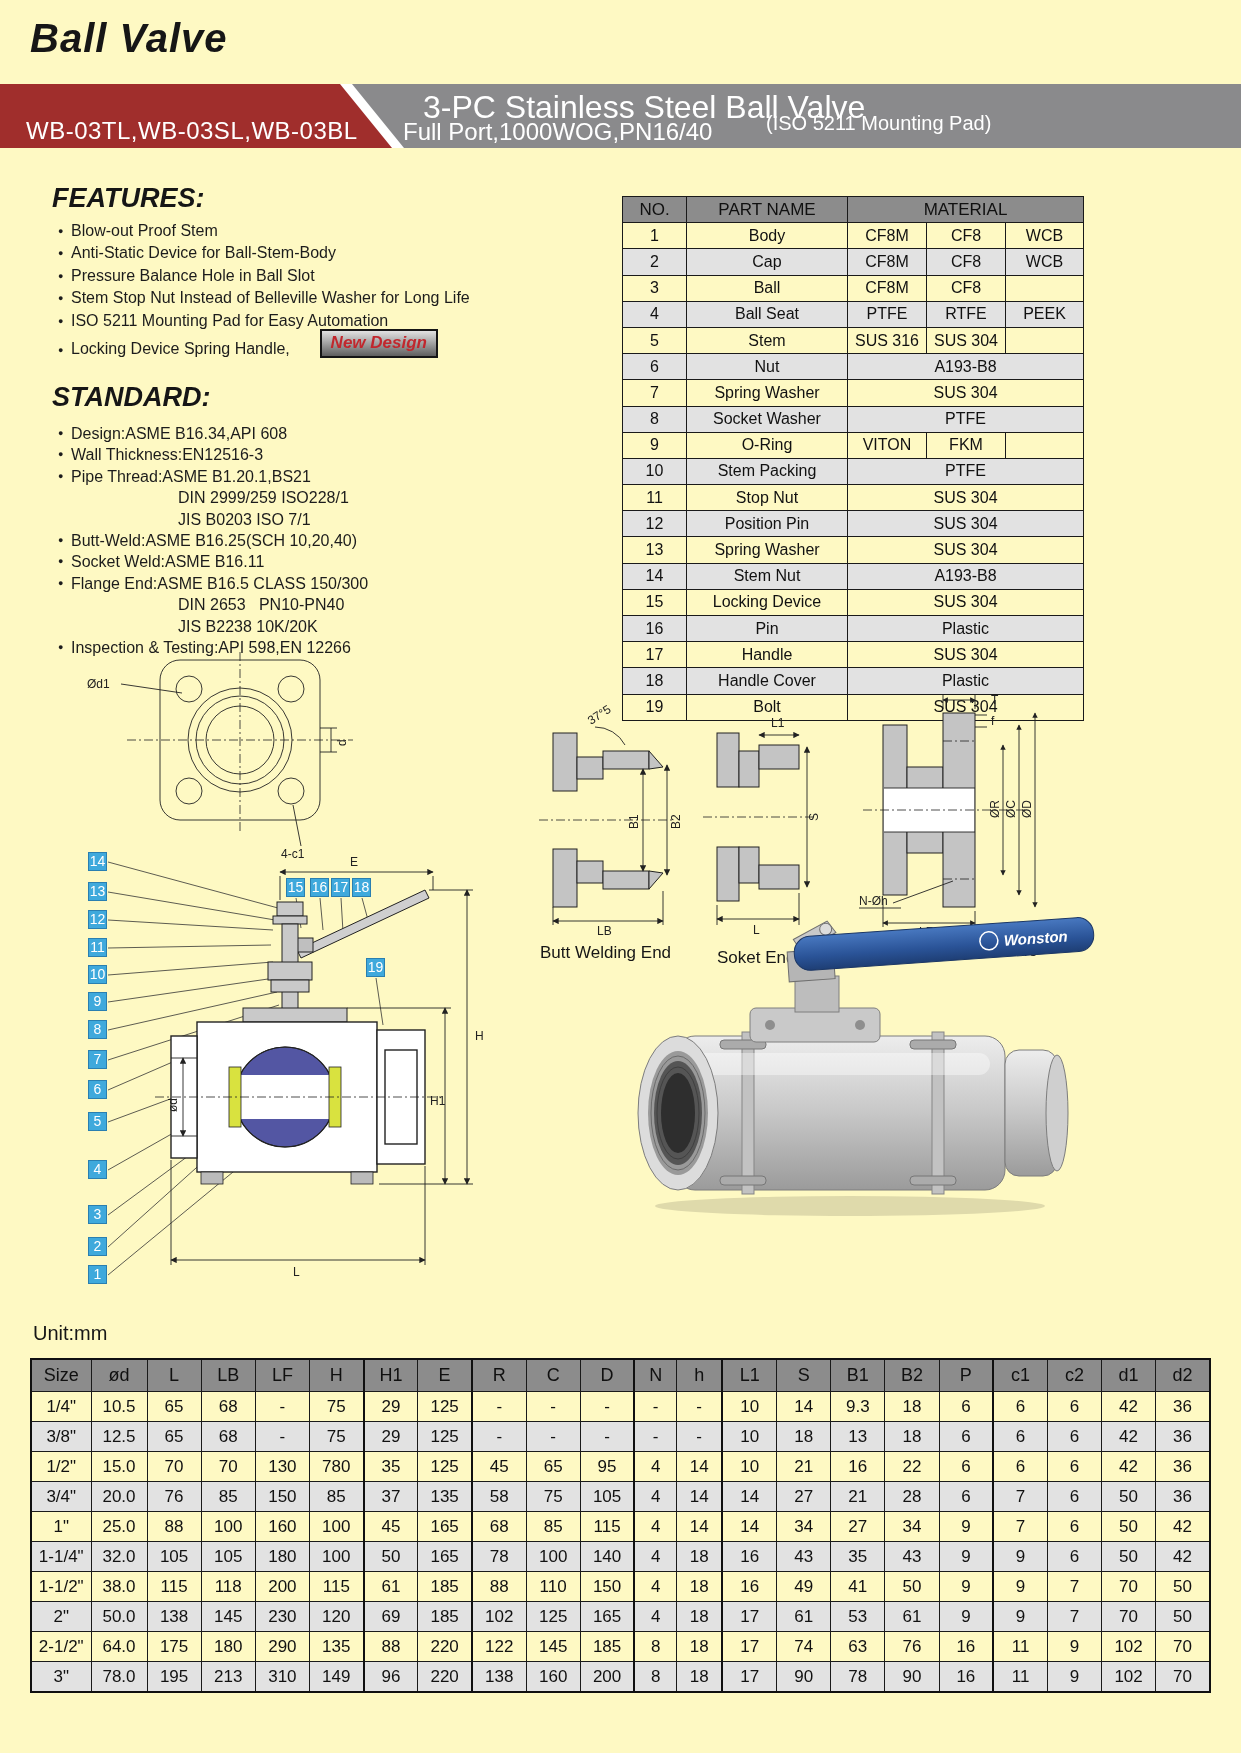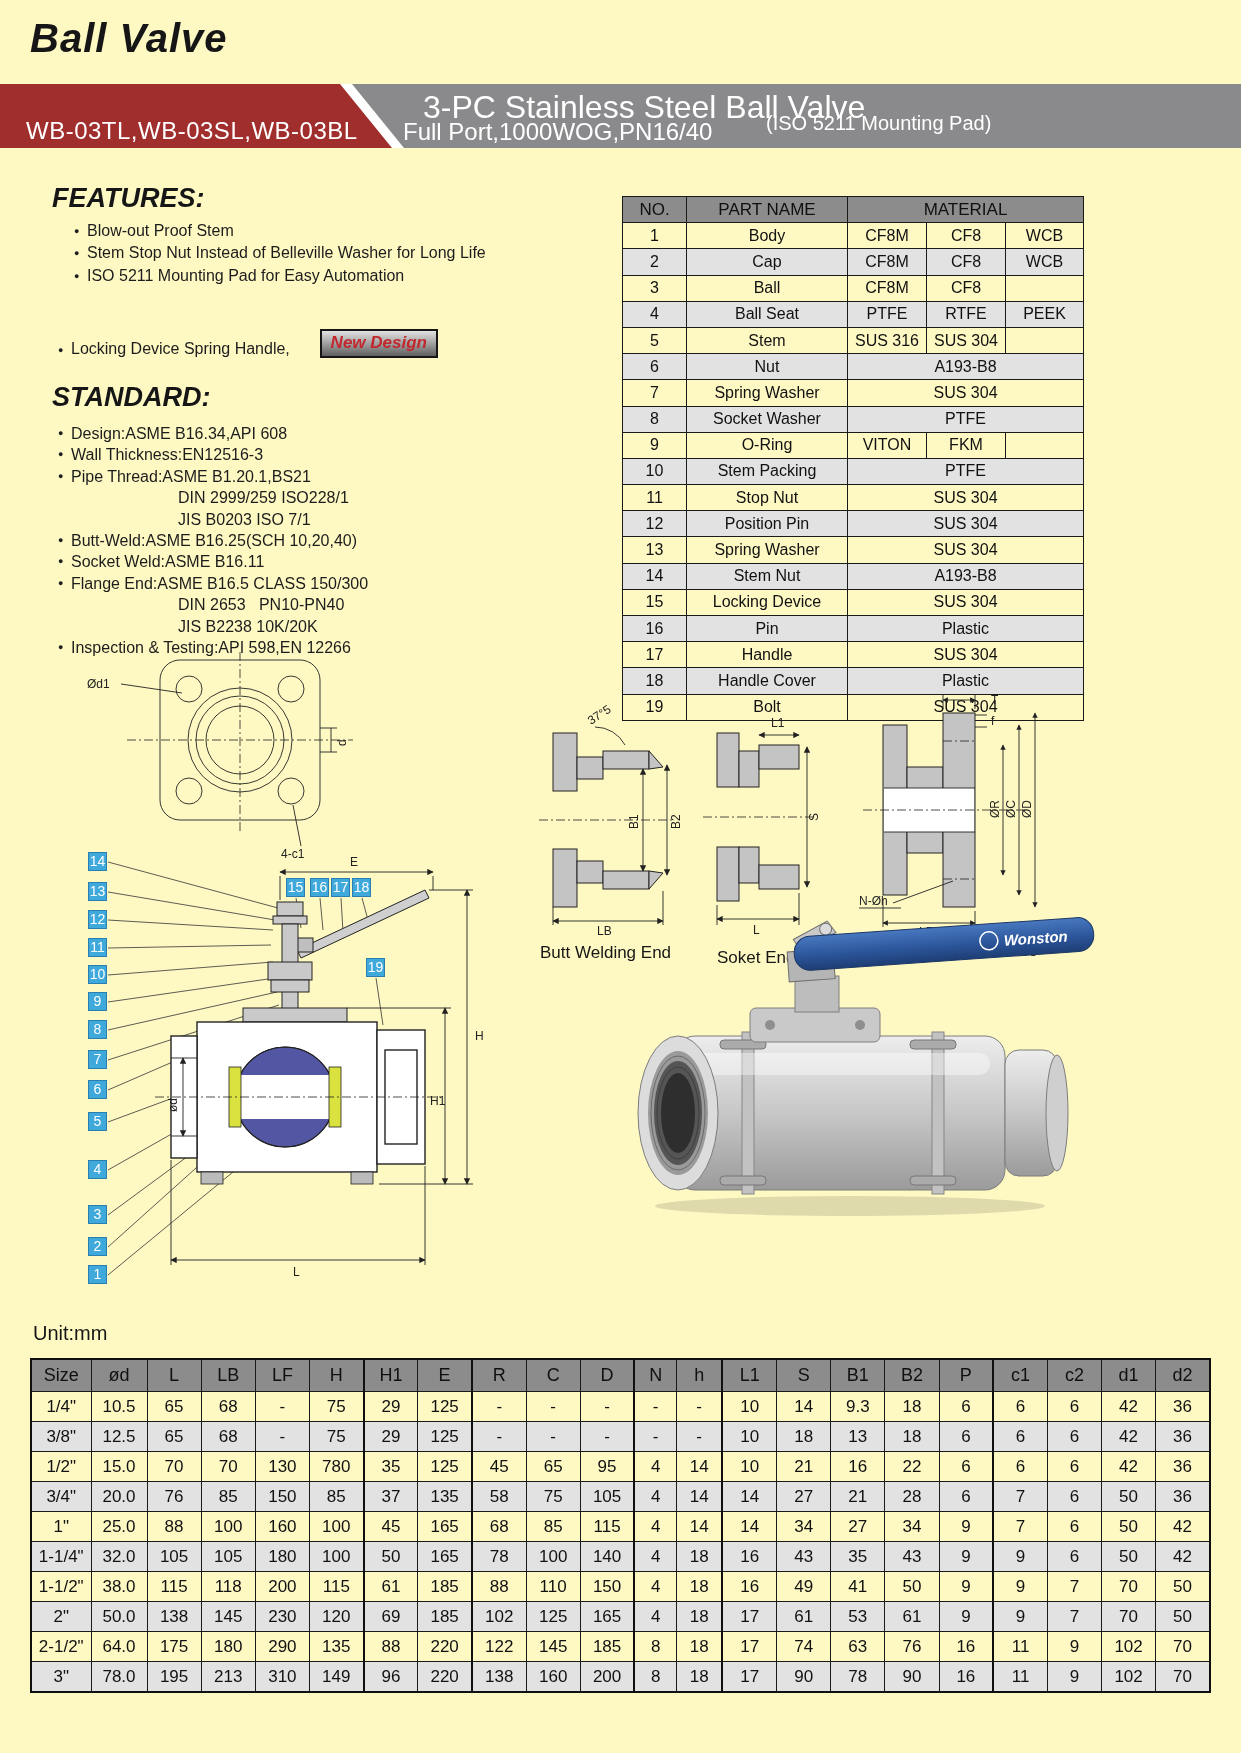--- a/index.html
+++ b/index.html
@@ -56,22 +56,24 @@
   <div class="banner">
     <div class="wedge"></div>
     <div class="red"></div>
     <span class="models">WB-03TL,WB-03SL,WB-03BL</span>
     <span class="pl1">3-PC Stainless Steel Ball Valve</span>
     <span class="pl2">Full Port,1000WOG,PN16/40</span>
     <span class="iso">(ISO 5211 Mounting Pad)</span>
   </div>
 
   <h2 class="sec-head" style="left:52px;top:183px">FEATURES:</h2>
-  <div class="list feat" style="left:74px;top:220px">
+  <div class="list feat" style="left:58px;top:220px">
       <div class="li bullet">Blow-out Proof Stem</div>
+      <div class="li bullet">Anti-Static Device for Ball-Stem-Body</div>
+      <div class="li bullet">Pressure Balance Hole in Ball Slot</div>
       <div class="li bullet">Stem Stop Nut Instead of Belleville Washer for Long Life</div>
       <div class="li bullet">ISO 5211 Mounting Pad for Easy Automation</div>
     </div>
   <div class="feature-last">
     <span class="txt">Locking Device Spring Handle,</span>
     <span class="badge">New Design</span>
   </div>
 
   <h2 class="sec-head" style="left:52px;top:382px">STANDARD:</h2>
   <div class="list std" style="left:58px;top:423px">

